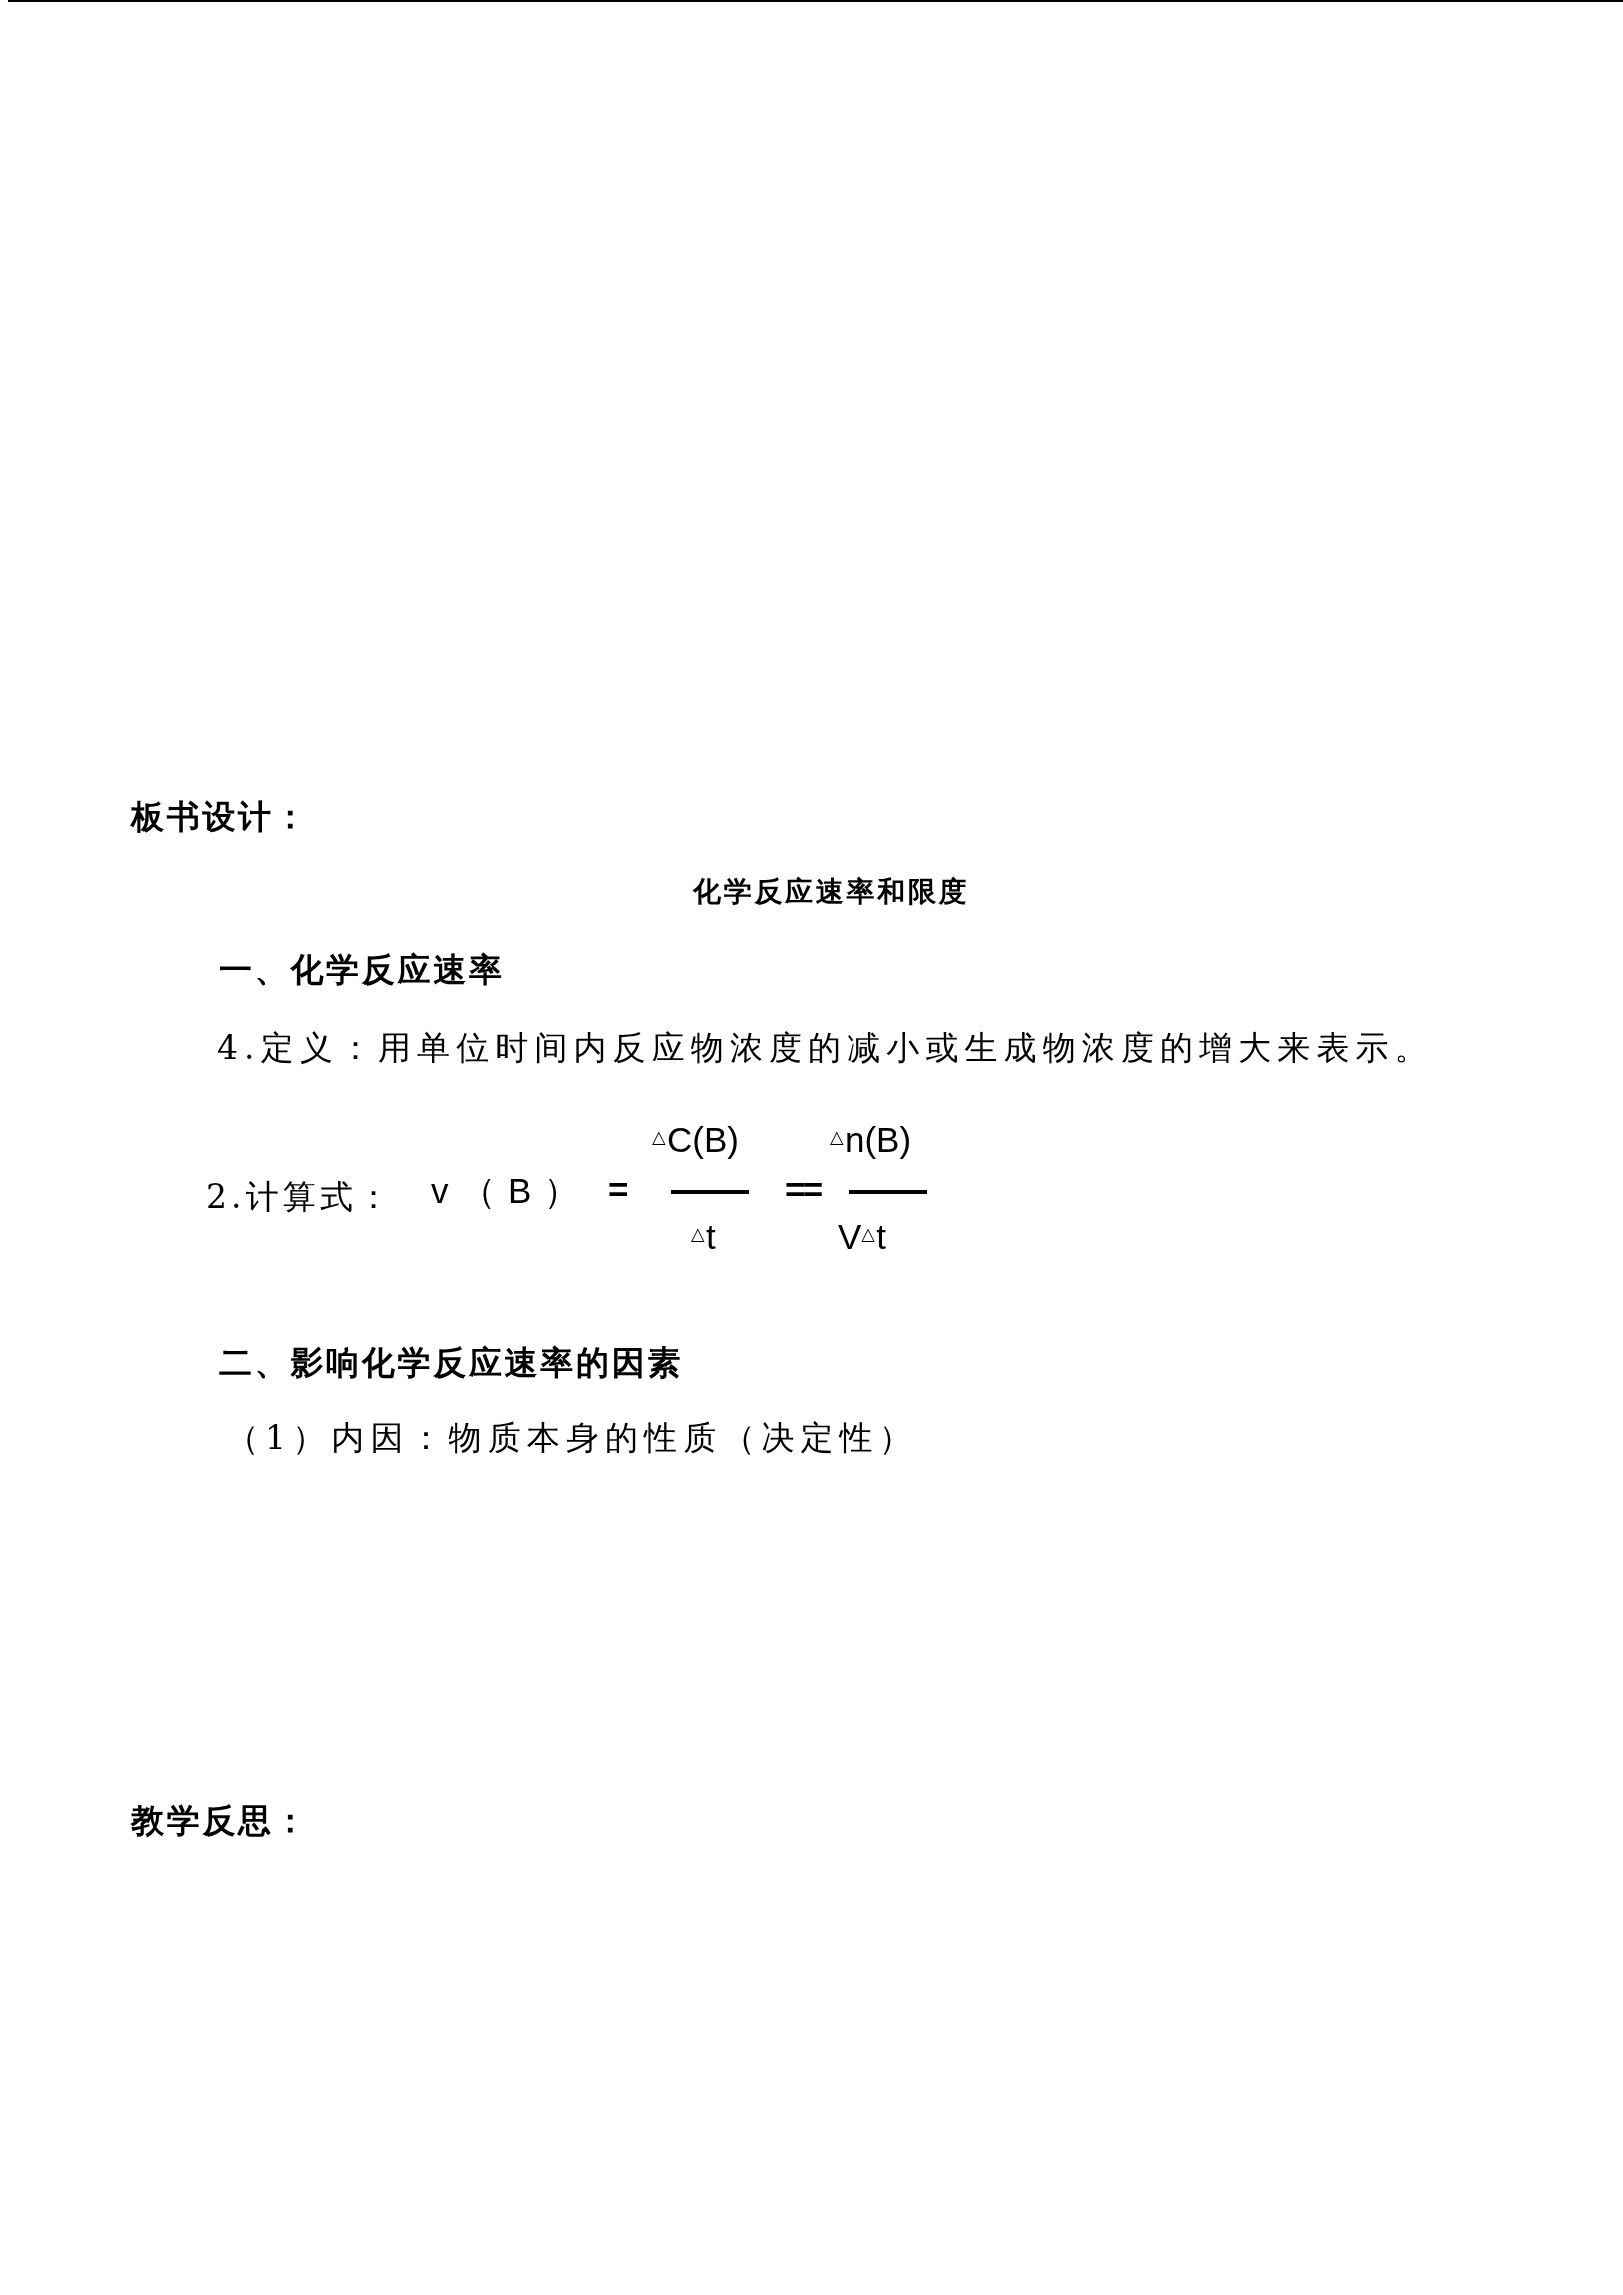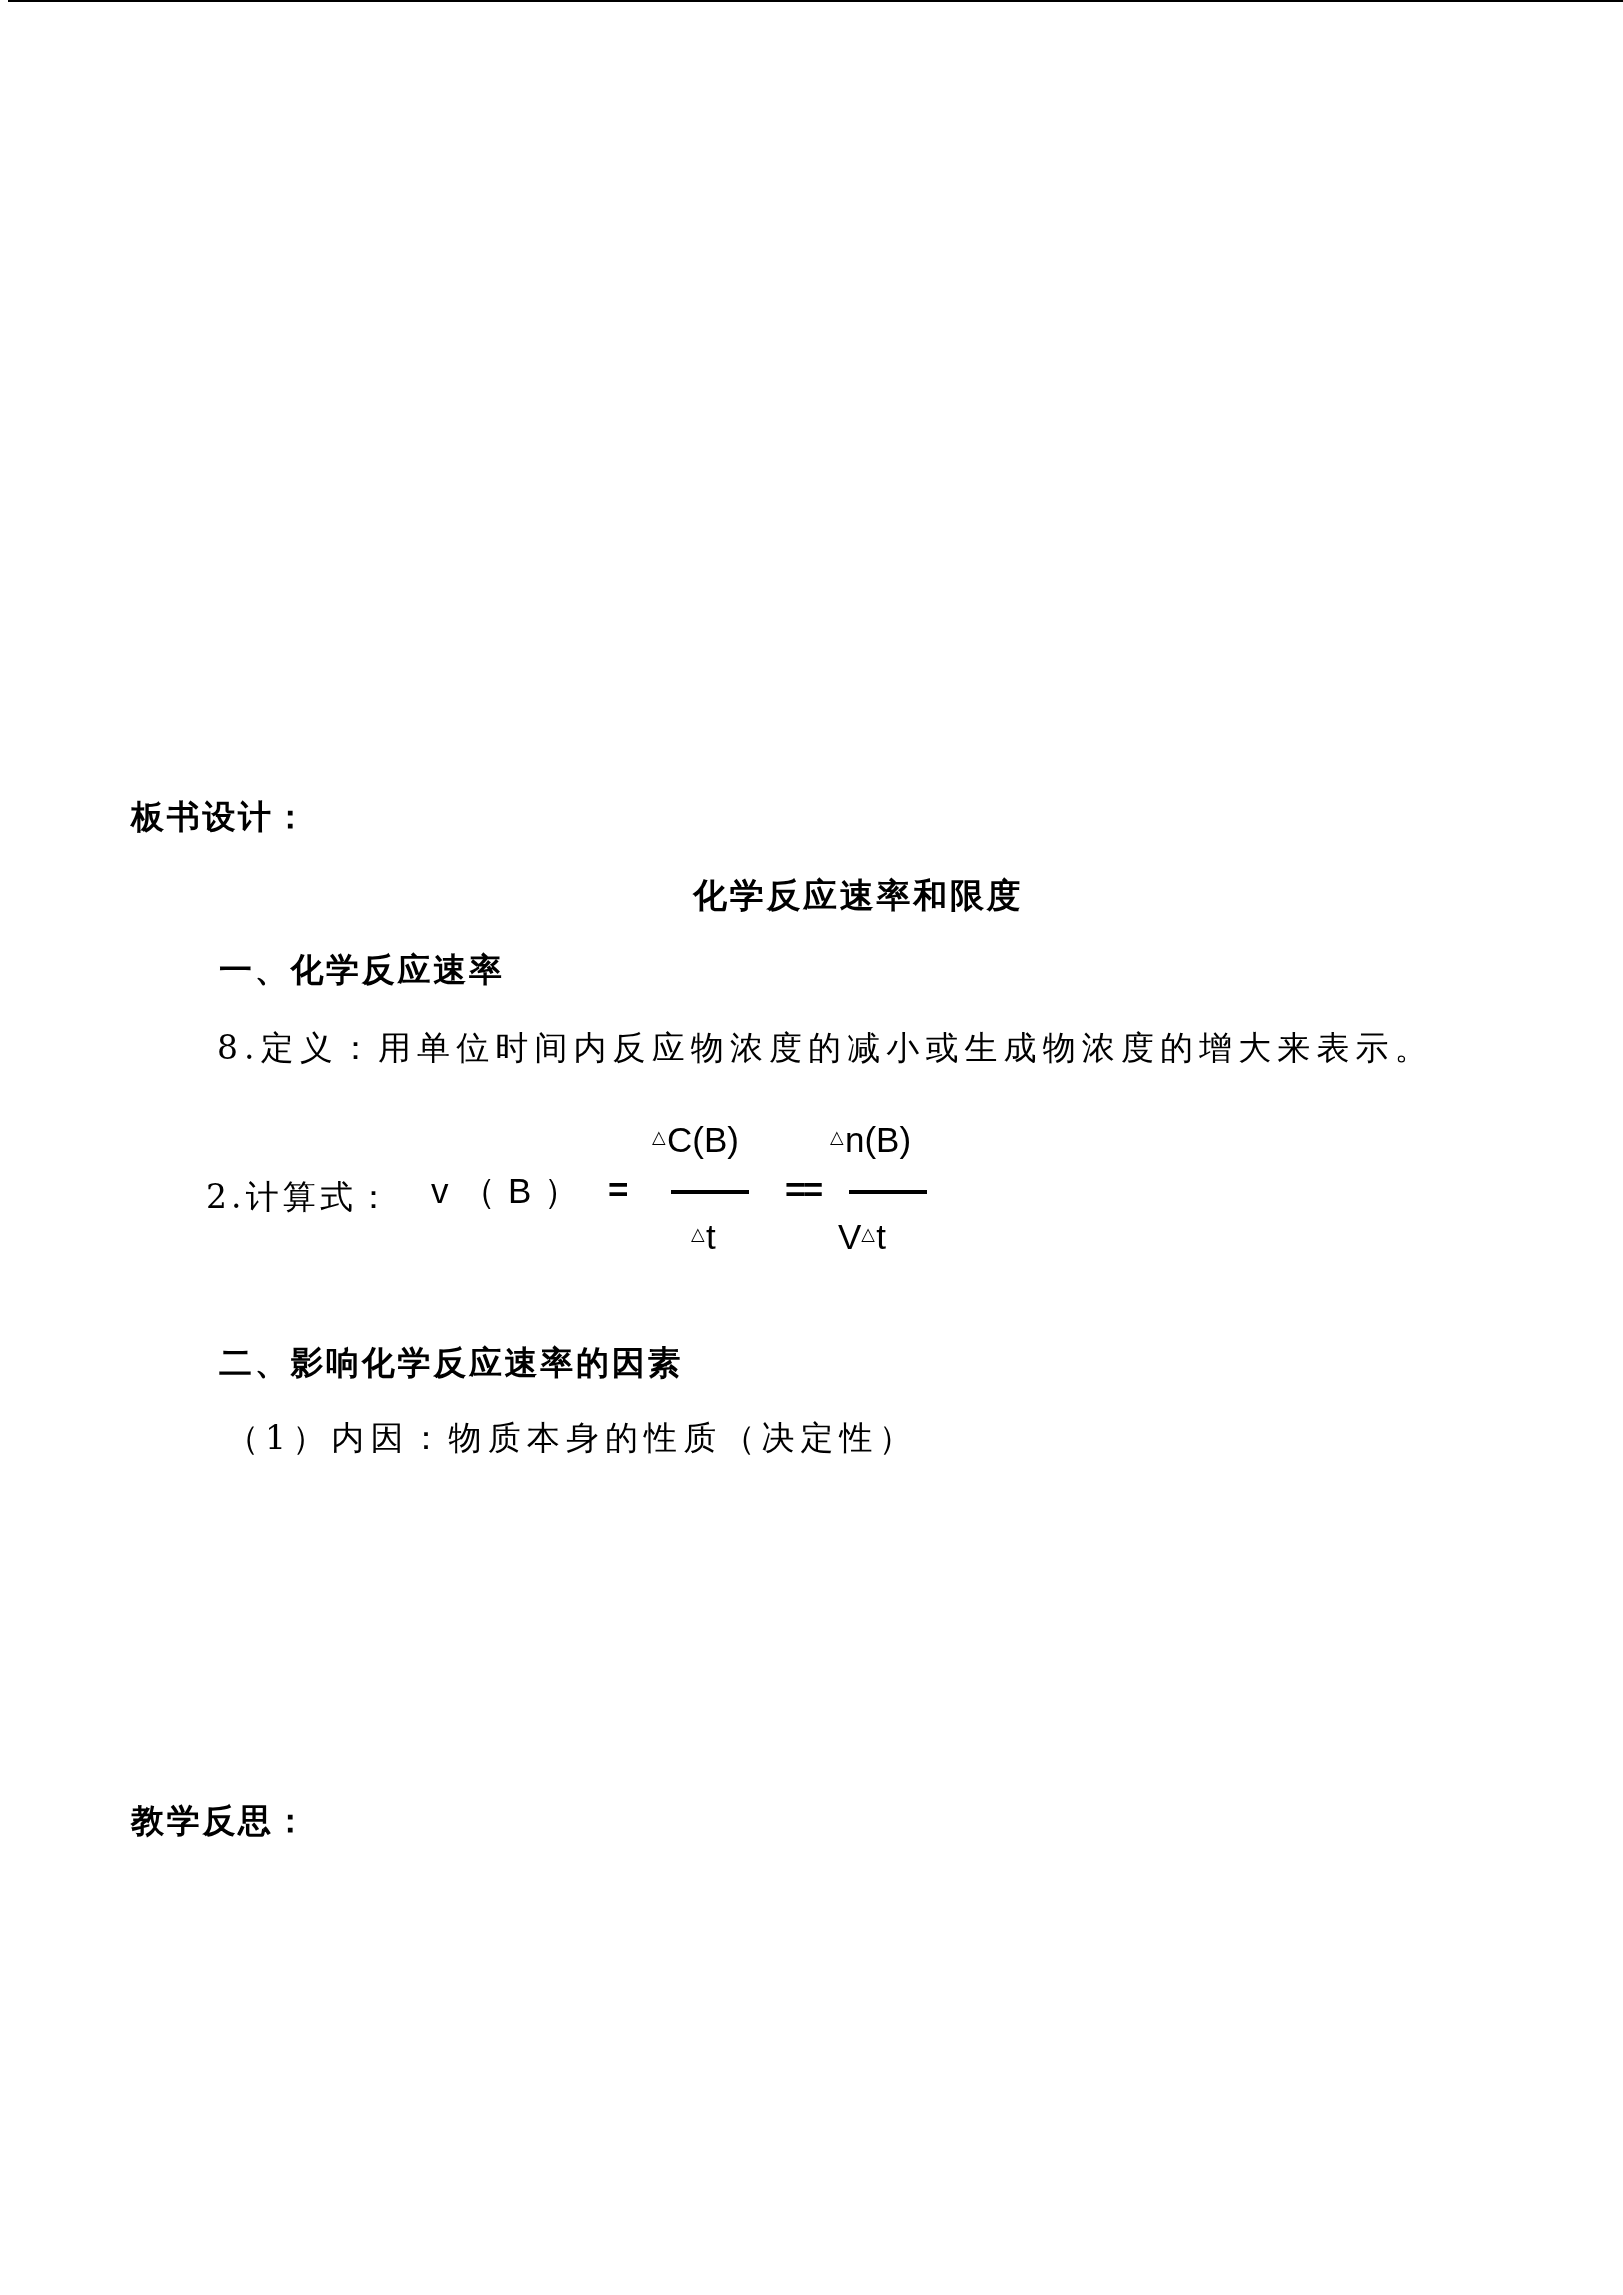--- a/index.html
+++ b/index.html
@@ -3,21 +3,21 @@
 <meta charset="utf-8">
 <style>
   html, body { margin: 0; padding: 0; background: #ffffff; }
   body { width: 1623px; height: 2295px; position: relative; overflow: hidden;
          font-family: "DejaVu Serif", "Liberation Serif", serif; color: #000; }
   .page { position: absolute; left: 8px; top: 0; width: 1623px; height: 2276px;
           border-top: 2.7px solid #000; border-right: 1.4px solid #000; box-sizing: border-box; }
   .line { position: absolute; white-space: nowrap; font-size: 33px; line-height: 1; letter-spacing: 4.1px; }
   .bold { font-weight: bold; font-family: "DejaVu Sans", "Liberation Sans", sans-serif; letter-spacing: 2.7px; }
   .heading-label { left: 123px; top: 798px; }
-  .title { left: 685px; top: 876px; font-size: 34px; }
+  .title { left: 685px; top: 876px; font-size: 28px; }
   .sec1 { left: 211px; top: 951px; }
   .def { left: 209px; top: 1029px; letter-spacing: 6.1px; }
   .calc-label { left: 198px; top: 1178px; }
   .units { left: 211px; top: 1267px; letter-spacing: 1.4px; }
   .sec2 { left: 211px; top: 1344px; }
   .f1 { left: 218px; top: 1419px; letter-spacing: 6.1px; }
   .f2 { left: 218px; top: 1494px; letter-spacing: 6.1px; }
   .reflect-label { left: 123px; top: 1802px; }
   .para { position: absolute; left: 123px; top: 1875px; width: 1377px; font-size: 33px;
           line-height: 75px; letter-spacing: 6.8px; text-indent: 89px; }
@@ -38,21 +38,21 @@
 </style>
 </head>
 <body>
 
 <div class="page">
 
   <div class="line bold heading-label">板书设计：</div>
   <div class="line bold title">化学反应速率和限度</div>
 
   <div class="line bold sec1">一、化学反应速率</div>
-  <div class="line def">8.定义：用单位时间内反应物浓度的减小或生成物浓度的增大来表示。</div>
+  <div class="line def">4.定义：用单位时间内反应物浓度的减小或生成物浓度的增大来表示。</div>
 
   <div>
     <div class="line calc-label">2.计算式：</div>
     <div class="fx vb">v（B）</div>
     <div class="fx eq1">=</div>
 
     <div class="fx num1">
       <span class="delta">△</span><span>C(B)</span>
     </div>
     <div class="bar bar1"></div>

